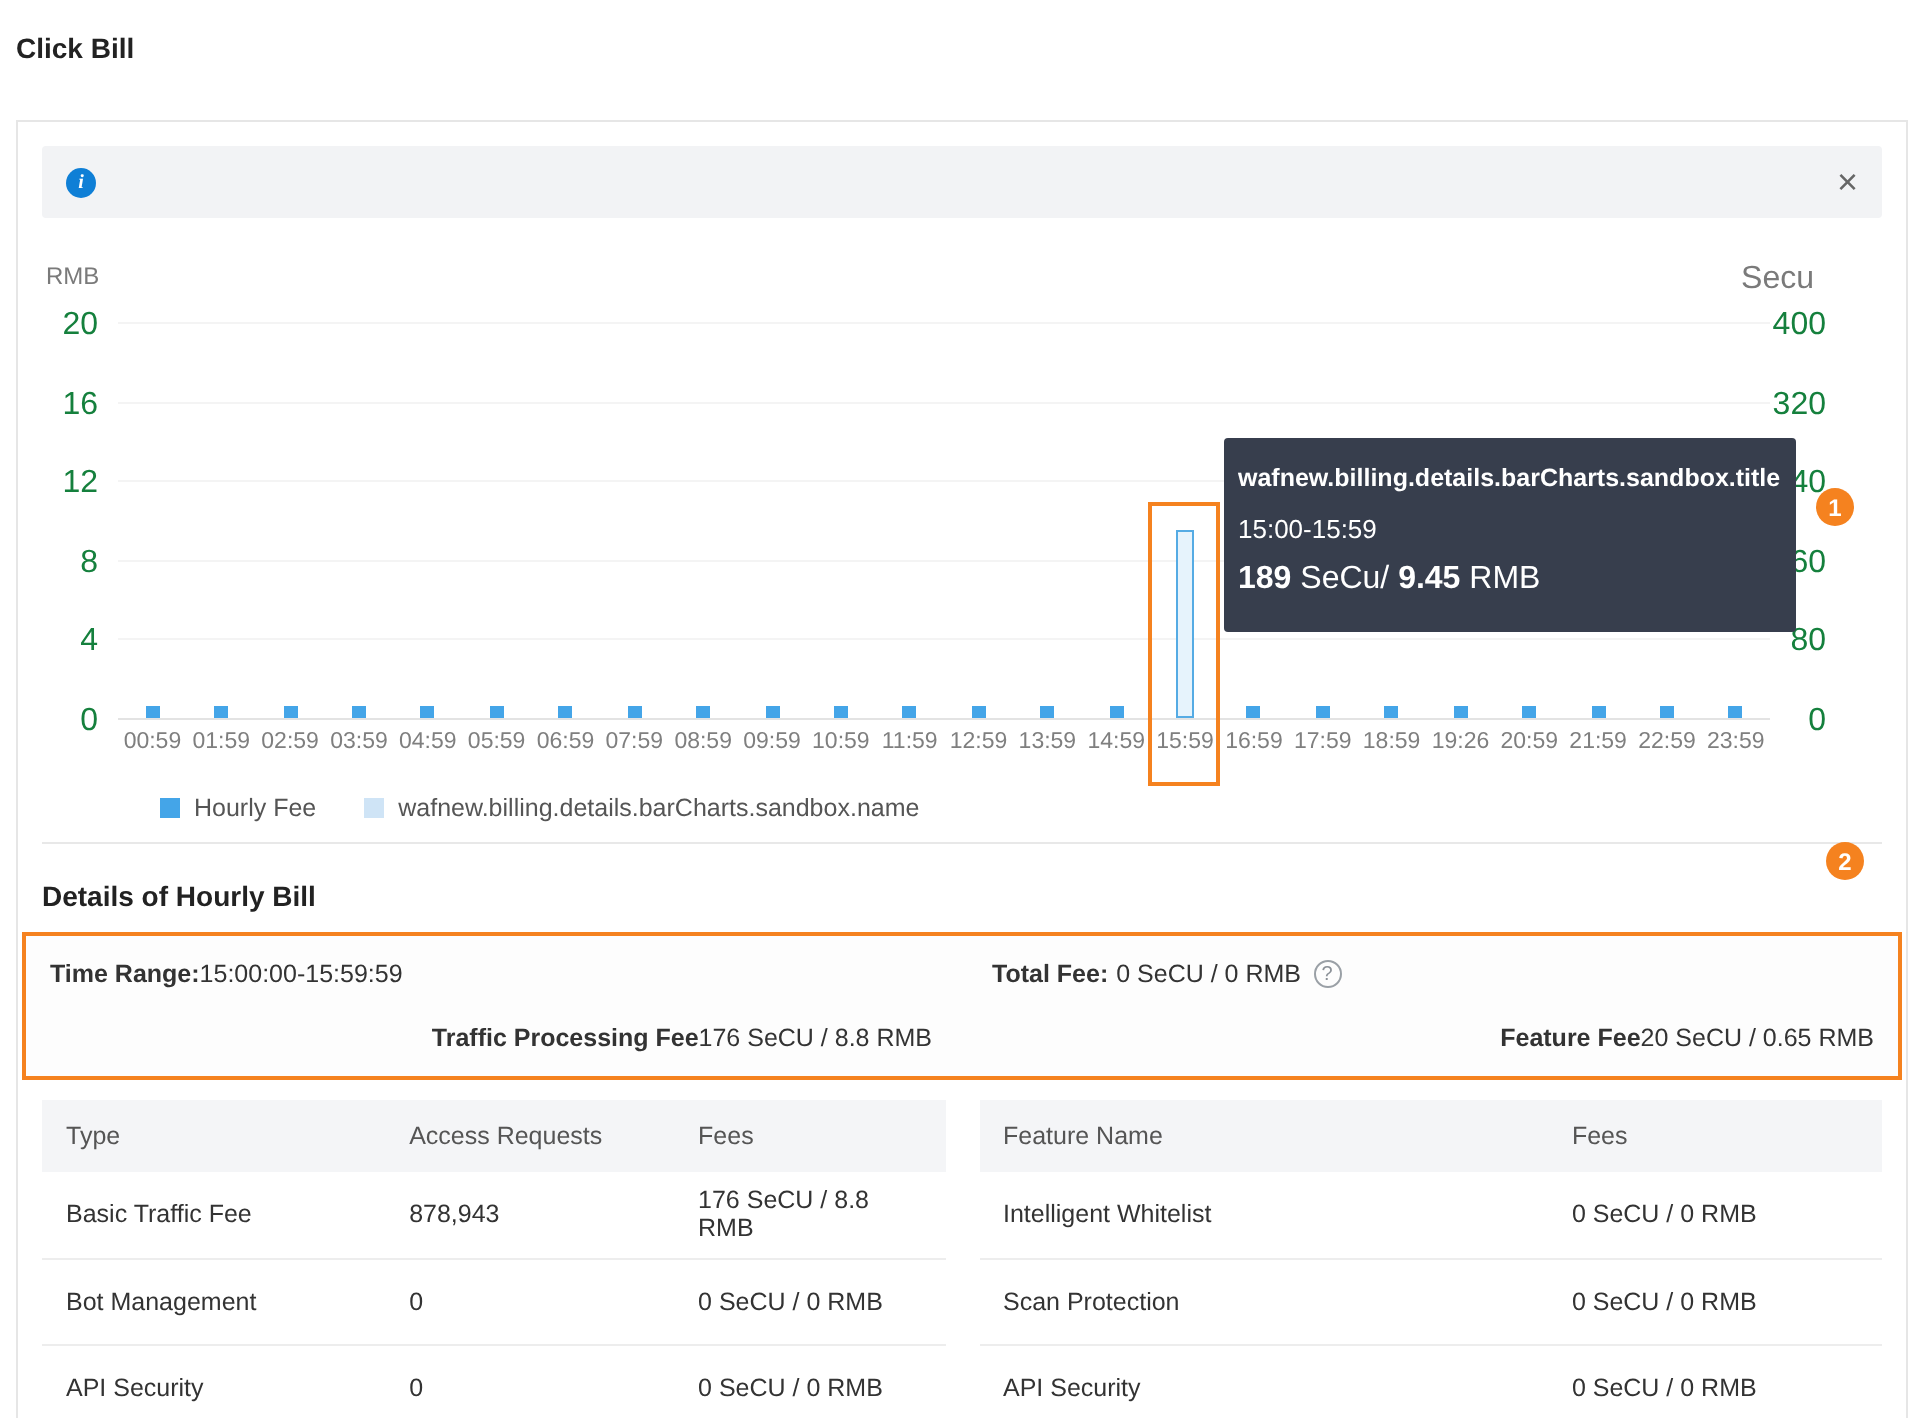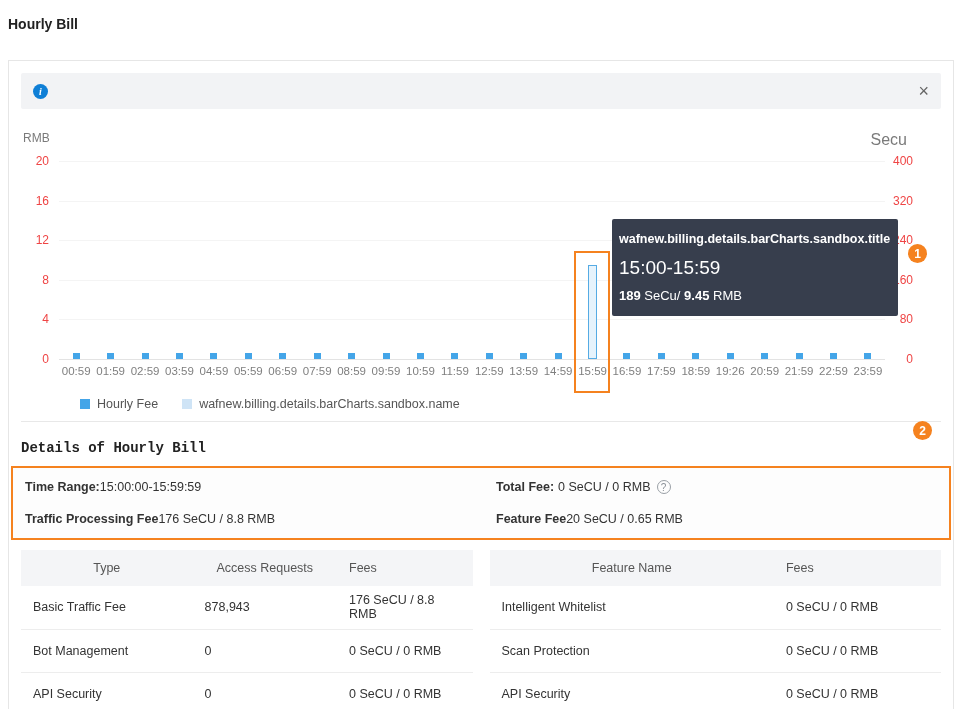--- a/index.html
+++ b/index.html
@@ -16,75 +16,75 @@
   .info-icon { width: 15px; height: 15px; border-radius: 50%; background: #0f7fd6; color: #fff; font-size: 10px; font-weight: bold; font-style: italic; display: flex; align-items: center; justify-content: center; margin-right: 9px; flex: 0 0 auto; font-family: "Liberation Serif", serif; }
   .banner-close { margin-left: auto; color: #666; font-size: 18px; line-height: 1; cursor: pointer; }
 
   
   .chart { position: relative; margin: 0 12px; height: 300px; }
   .axis-unit-left  { position: absolute; left: 2px;  top: 10px; font-size: 12px; color: #7a7a7a; }
   .axis-unit-right { position: absolute; right: 34px; top: 10px; font-size: 16px; color: #7a7a7a; }
   .plot { position: absolute; left: 38px; right: 56px; top: 40px; height: 198px; }
   .gridline { position: absolute; left: 0; right: 0; height: 1px; background: #f4f4f4; }
   .gridline.baseline { background: #e3e3e3; }
-  .tick { position: absolute; font-size: 12px; color: #ef4444; }
+  .tick { position: absolute; font-size: 16px; color: #15803d; }
   .tick-left  { left: 0; width: 28px; text-align: right; }
   .tick-right { right: 28px; width: 42px; text-align: right; }
   .bars-row { position: absolute; left: 0; right: 0; top: 0; bottom: 0; display: flex; align-items: flex-end; }
   .bar-slot { flex: 1; display: flex; justify-content: center; align-items: flex-end; height: 100%; position: relative; }
   .bar { width: 7px; background: #44a5e8; }
   .bar.highlight { width: 9px; background: #e6f3fc; border: 1px solid #55abe4; }
   .xlabels { position: absolute; left: 38px; right: 56px; top: 244px; display: flex; }
   .xlabel { flex: 1; text-align: center; font-size: 11.5px; color: #7f7f7f; white-space: nowrap; }
   .highlight-box { position: absolute; width: 36px; border: 2px solid #f5821f; }
   .legend { position: absolute; left: 14px; top: 276px; display: flex; align-items: center; gap: 24px; color: #555; padding-left: 45px; }
   .legend-item { display: flex; align-items: center; gap: 7px; }
   .legend-swatch { width: 10px; height: 10px; flex: 0 0 auto; }
 
   
   .tooltip { position: absolute; left: 591px; top: 98px; width: 286px; height: 97px; background: #373e4d; color: #fff; border-radius: 2px; padding: 13px 7px; z-index: 5; }
   .tooltip-title { font-weight: bold; font-size: 12.5px; margin-bottom: 11px; }
-  .tooltip-range { font-size: 19px; margin-bottom: 9px; }
-  .tooltip-value { font-size: 13px; }
+  .tooltip-range { font-size: 13px; margin-bottom: 9px; }
+  .tooltip-value { font-size: 16px; }
   .tooltip-value b { font-weight: bold; }
 
   
   .callout-badge { position: absolute; width: 19px; height: 19px; border-radius: 50%; background: #f5821f; color: #fff; font-size: 12px; font-weight: bold; display: flex; align-items: center; justify-content: center; z-index: 9; }
   #badge1 { left: 908px; top: 244px; }
   #badge2 { left: 913px; top: 421px; }
 
   .divider { border-top: 1px solid #e8e8e8; margin: 0 12px; }
-  .section-heading { margin: 18px 12px 0; font-size: 14px; font-weight: bold; color: #222; font-family: Liberation Mono, monospace; }
+  .section-heading { margin: 18px 12px 0; font-size: 14px; font-weight: bold; color: #222; }
 
   
   .summary-box { margin: 10px 2px 0; border: 2px solid #f5821f; padding: 10px 12px 12px; display: flex; gap: 30px; background: #fdfdfd; }
   .summary-col { flex: 1; min-width: 0; }
   .summary-line1 { height: 18px; display: flex; align-items: center; }
   .summary-line1 .lbl { font-weight: bold; }
-  .summary-line2 { margin-top: 16px; display: flex; justify-content: flex-start; align-items: baseline; }
+  .summary-line2 { margin-top: 16px; display: flex; justify-content: flex-end; align-items: baseline; }
   .summary-line2 .lbl { font-weight: bold; }
   .help-icon { display: inline-flex; width: 14px; height: 14px; border: 1px solid #9aa0a6; border-radius: 50%; color: #8a9097; font-size: 10px; align-items: center; justify-content: center; margin-left: 6px; }
   .sp { margin-left: 4px; }
 
   
   .tables { display: flex; gap: 17px; margin: 10px 12px 0; }
   table.data-table { flex: 1; border-collapse: collapse; font-size: 12.5px; }
-  table.data-table th { background: #f4f5f7; height: 36px; font-weight: normal; color: #555; text-align: center; padding: 0 12px; }
+  table.data-table th { background: #f4f5f7; height: 36px; font-weight: normal; color: #555; text-align: left; padding: 0 12px; }
   table.data-table td { height: 43px; color: #333; padding: 0 12px; border-bottom: 1px solid #ededed; }
   table.data-table .num { text-align: left; }
   #traffic-table th:nth-child(1) { width: 38%; }
   #traffic-table th:nth-child(2) { width: 32%; }
   #traffic-table th:nth-child(3) { width: 30%; }
   #feature-table th:nth-child(1) { width: 63%; }
   #feature-table th:nth-child(2) { width: 37%; }
 </style>
 </head>
 <body>
 
-<div class="page-title">Hourly Bill</div>
+<div class="page-title">Click Bill</div>
 
 <div class="card">
 
   <div class="banner">
     <span class="info-icon">i</span>
     <span class="banner-close">×</span>
   </div>
 
   <div class="chart" id="chart">
     <div class="axis-unit-left">RMB</div>

